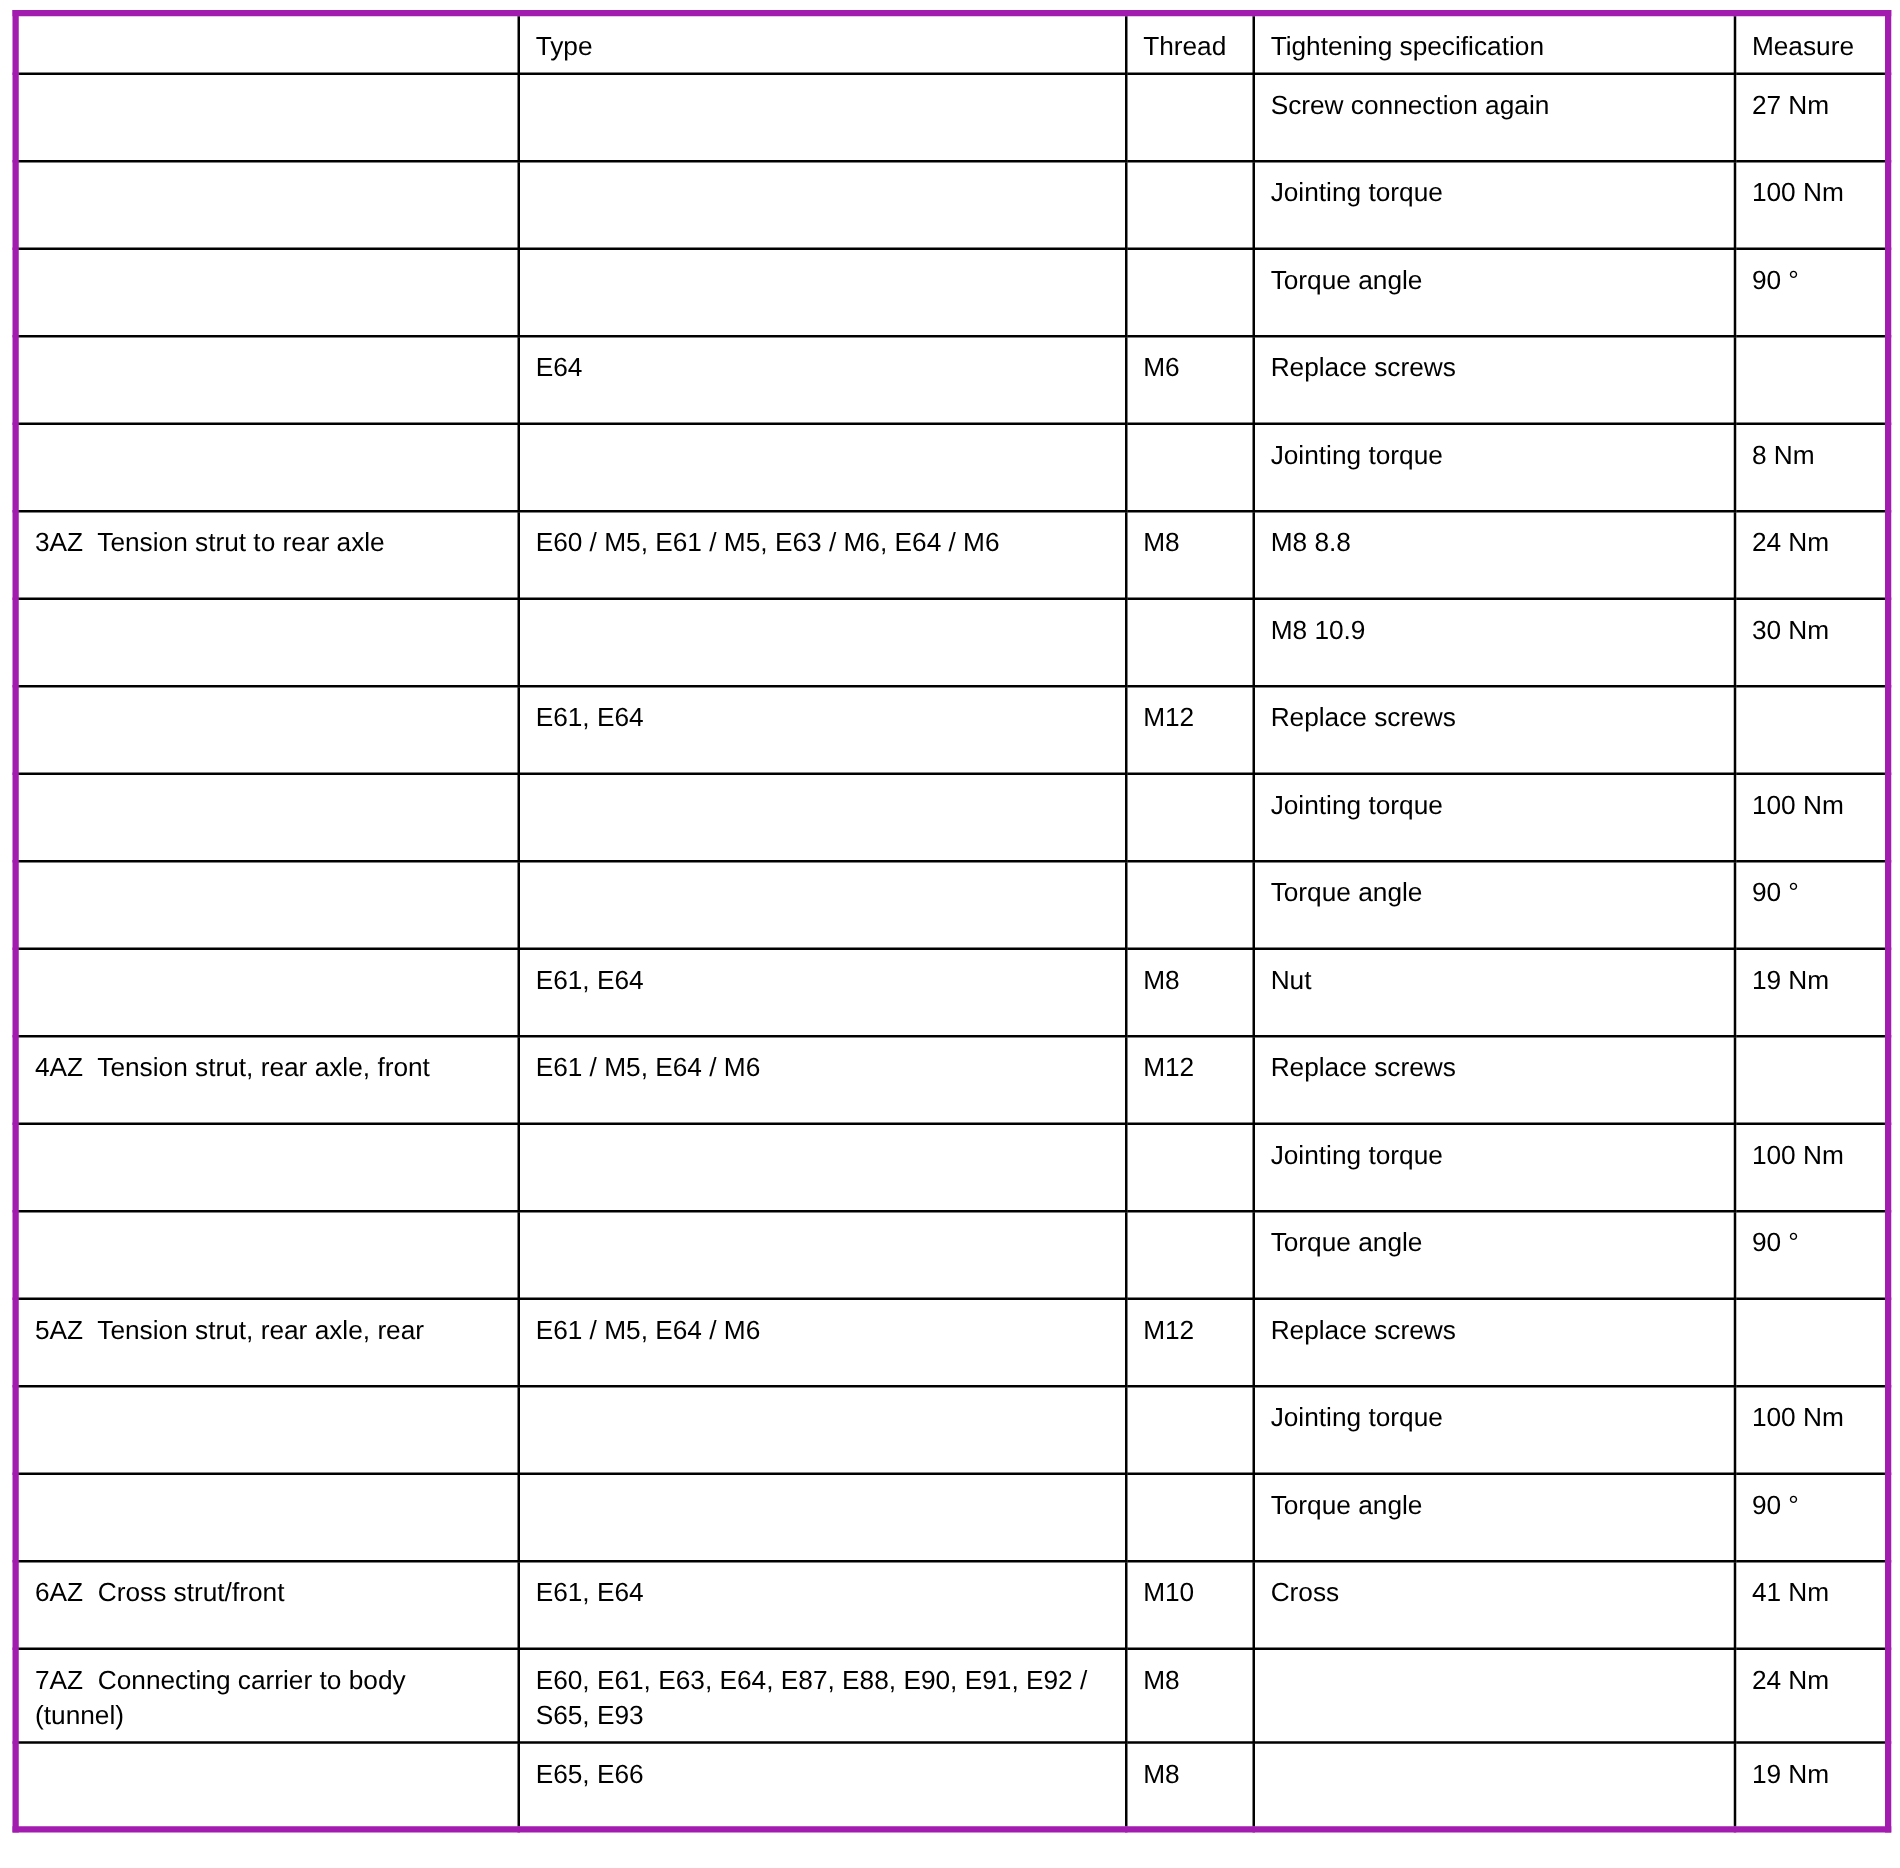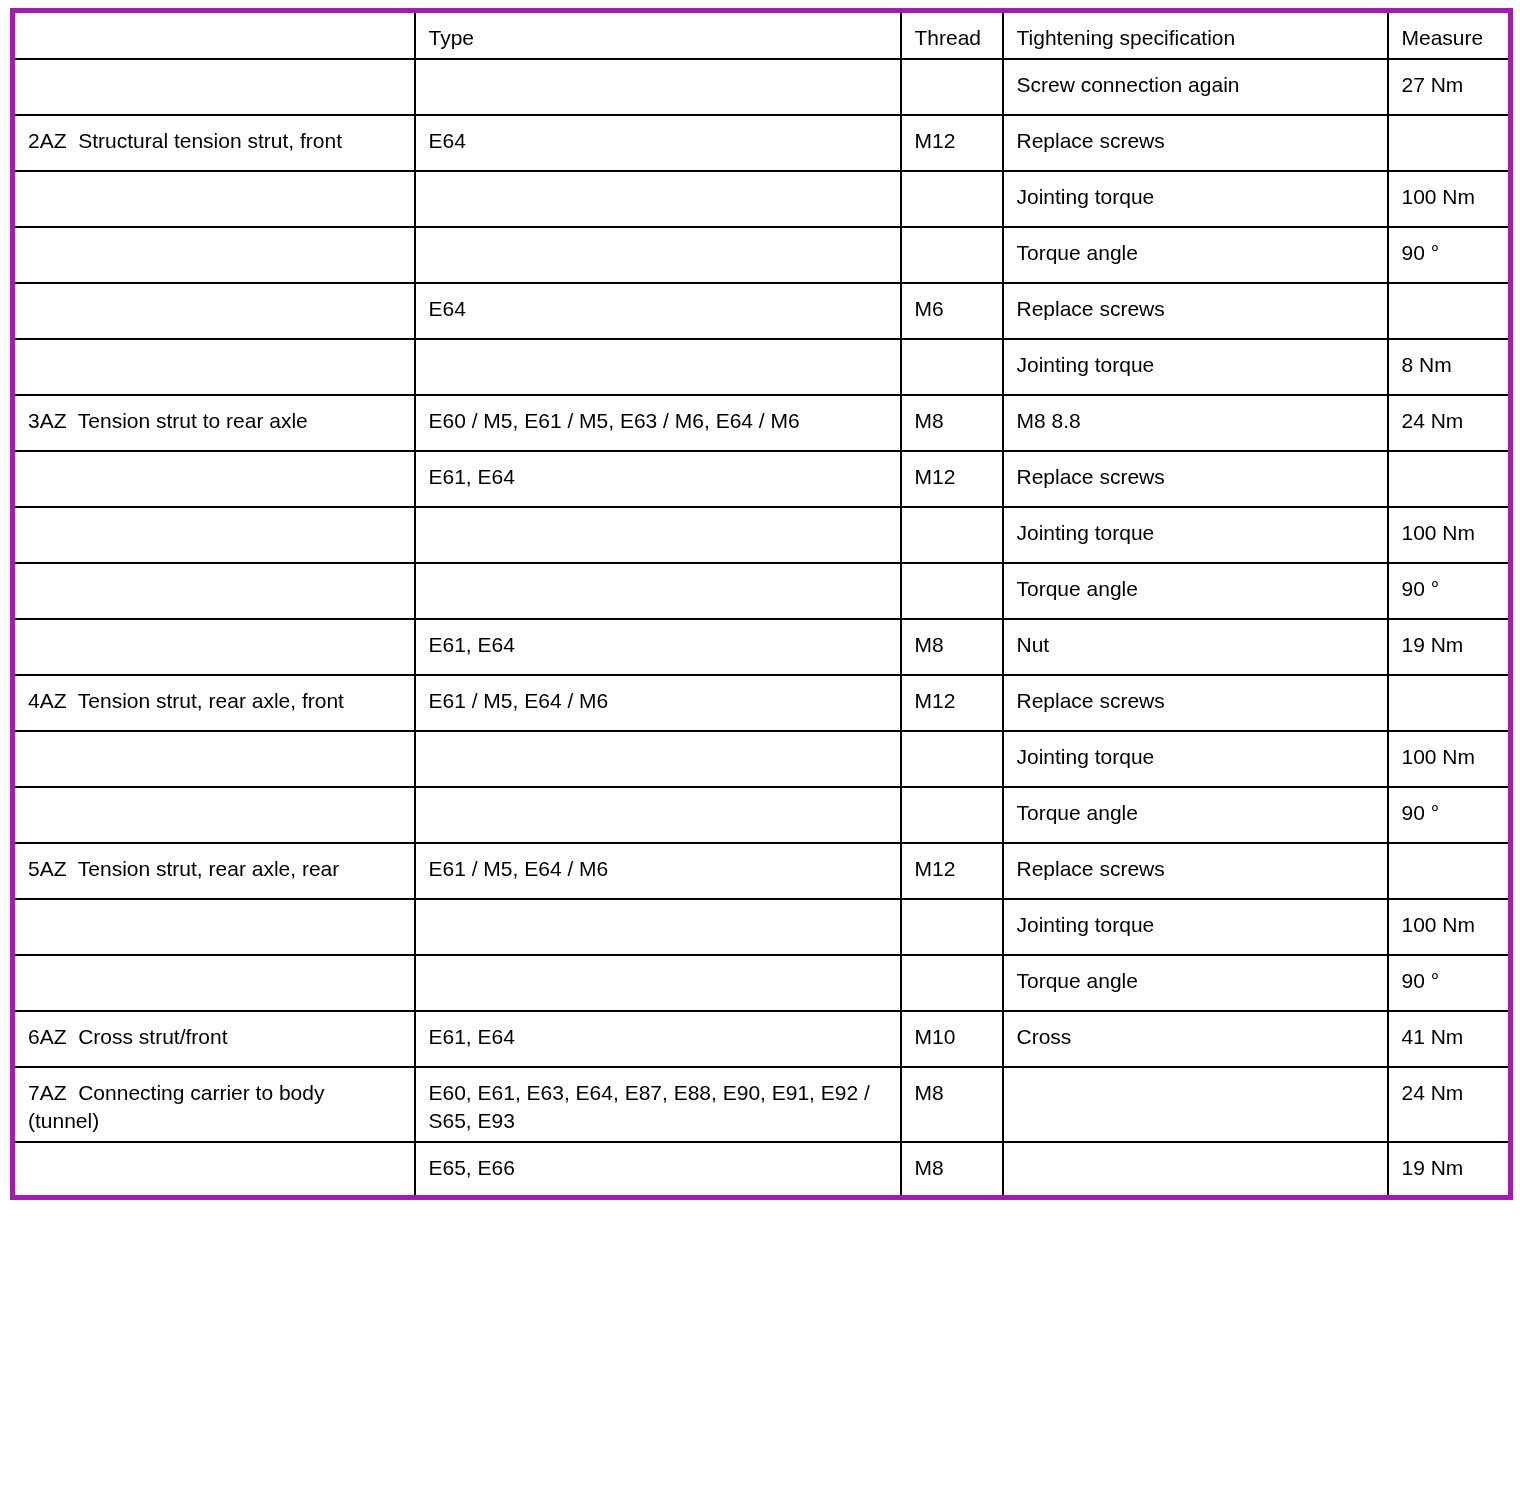--- a/index.html
+++ b/index.html
@@ -30,21 +30,21 @@
     padding: 11px 13px 6px 13px;
     font-size: 21px;
     line-height: 1.33;
     font-weight: 400;
     text-align: left;
     vertical-align: top;
     white-space: pre-wrap;
     overflow: hidden;
   }
   table.spec thead tr { height: 48px; }
-  table.spec tbody tr { height: 56px; }
+  table.spec tbody tr { height: 70px; }
 </style>
 </head>
 <body>
 
 <div class="page">
   <table class="spec">
     <colgroup>
       <col style="width:402px">
       <col style="width:486px">
       <col style="width:102px">
@@ -62,27 +62,20 @@
     </thead>
     <tbody>
         <tr>
           <td></td>
           <td></td>
           <td></td>
           <td>Screw connection again</td>
           <td>27 Nm</td>
         </tr>
         <tr>
-          <td>2AZ  Structural tension strut, front</td>
-          <td>E64</td>
-          <td>M12</td>
-          <td>Replace screws</td>
-          <td></td>
-        </tr>
-        <tr>
           <td></td>
           <td></td>
           <td></td>
           <td>Jointing torque</td>
           <td>100 Nm</td>
         </tr>
         <tr>
           <td></td>
           <td></td>
           <td></td>
@@ -102,20 +95,27 @@
           <td></td>
           <td>Jointing torque</td>
           <td>8 Nm</td>
         </tr>
         <tr>
           <td>3AZ  Tension strut to rear axle</td>
           <td>E60 / M5, E61 / M5, E63 / M6, E64 / M6</td>
           <td>M8</td>
           <td>M8 8.8</td>
           <td>24 Nm</td>
+        </tr>
+        <tr>
+          <td></td>
+          <td></td>
+          <td></td>
+          <td>M8 10.9</td>
+          <td>30 Nm</td>
         </tr>
         <tr>
           <td></td>
           <td>E61, E64</td>
           <td>M12</td>
           <td>Replace screws</td>
           <td></td>
         </tr>
         <tr>
           <td></td>

